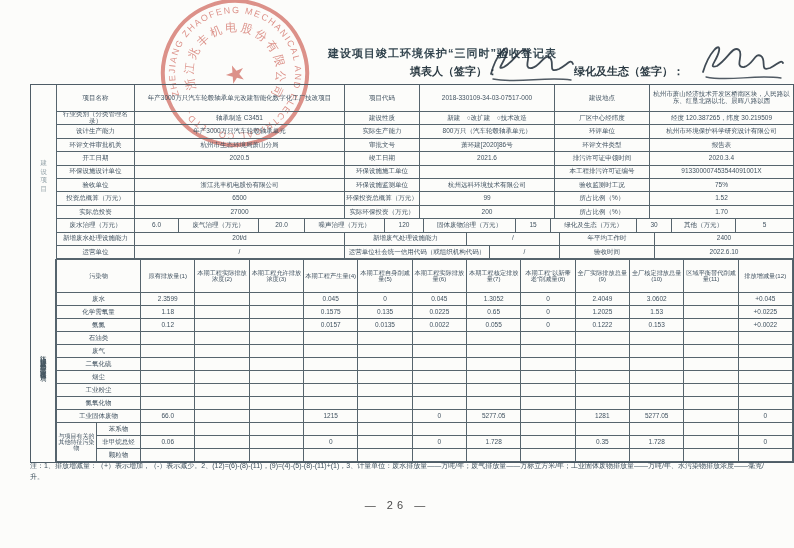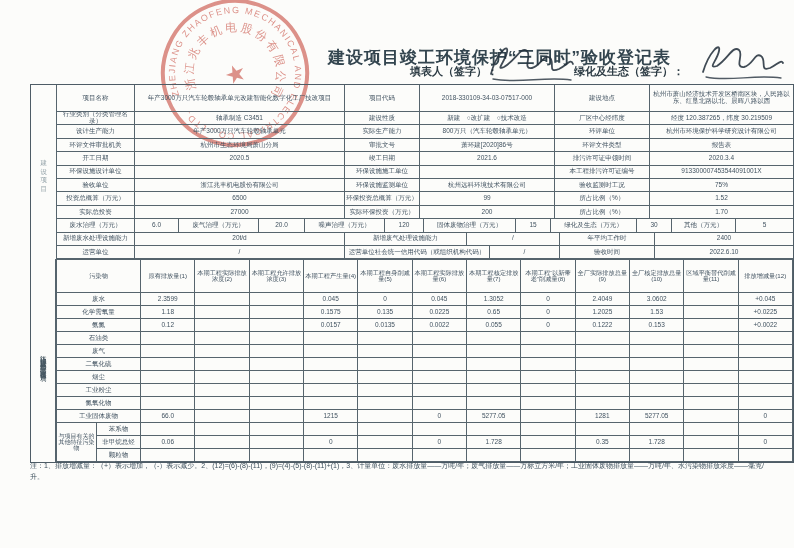--- a/index.html
+++ b/index.html
@@ -1,19 +1,19 @@
 <!DOCTYPE html>
 <html><head>
 <meta charset="utf-8">
 <style>
   html,body{margin:0;padding:0;background:#e9e9e7;}
   .page{position:relative;width:794px;height:548px;background:#fcfcfa;overflow:hidden;
         font-family:"Liberation Sans",sans-serif;color:#3c4f5c;}
   
-  .title{position:absolute;left:328px;top:46px;font-size:17px;font-weight:bold;
+  .title{position:absolute;left:328px;top:46px;font-size:11px;font-weight:bold;
          color:#33454f;letter-spacing:1px;white-space:nowrap;}
   .issuer{position:absolute;left:42px;top:66px;font-size:11.5px;font-weight:bold;color:#2c3b44;white-space:nowrap;}
   .signer1{position:absolute;left:410px;top:64px;font-size:11px;font-weight:bold;color:#2c3b44;white-space:nowrap;}
   .signer2{position:absolute;left:574px;top:64px;font-size:11px;font-weight:bold;color:#2c3b44;white-space:nowrap;}
   
   .stamp{position:absolute;left:146px;top:-16px;width:178px;height:178px;opacity:.55;
          transform:rotate(-22deg);pointer-events:none;}
   .sig{position:absolute;pointer-events:none;}
   
   .formwrap{position:absolute;left:30px;top:84px;width:764px;border:1.5px solid #4e5c66;
@@ -424,13 +424,14 @@
               <td></td>
               <td></td>
             </tr>
           </tbody>
       </table>
     </div>
 
   </div>
 
   <div class="note">注：1、排放增减量：（+）表示增加，（-）表示减少。2、(12)=(6)-(8)-(11)，(9)=(4)-(5)-(8)-(11)+(1)，3、计量单位：废水排放量——万吨/年；废气排放量——万标立方米/年；工业固体废物排放量——万吨/年、水污染物排放浓度——毫克/升。</div>
+  <div class="pagenum">— 26 —</div>
 </div>
 
 </body></html>

